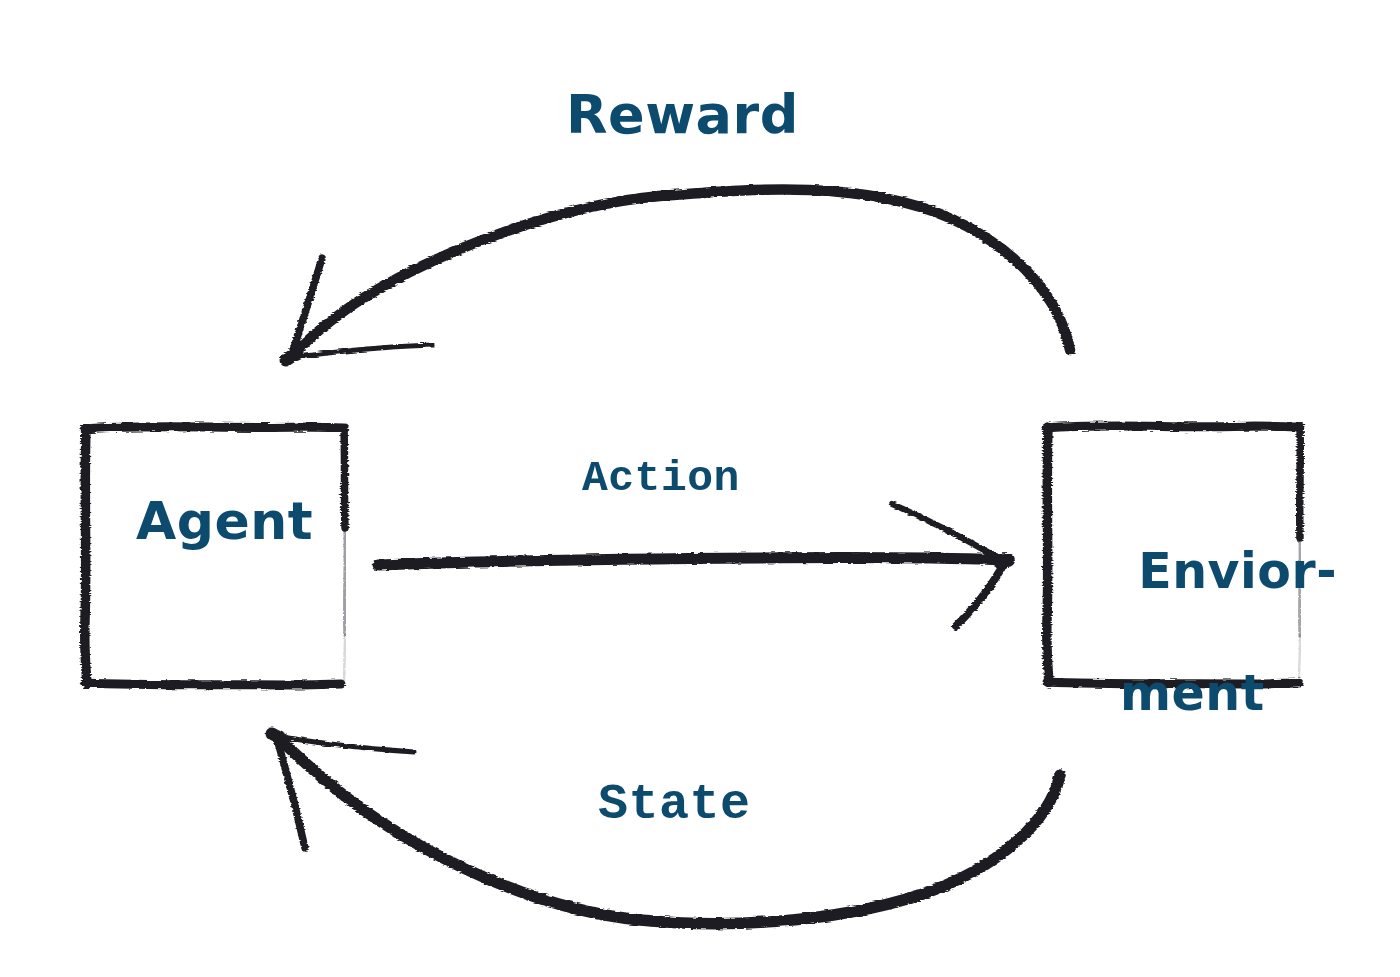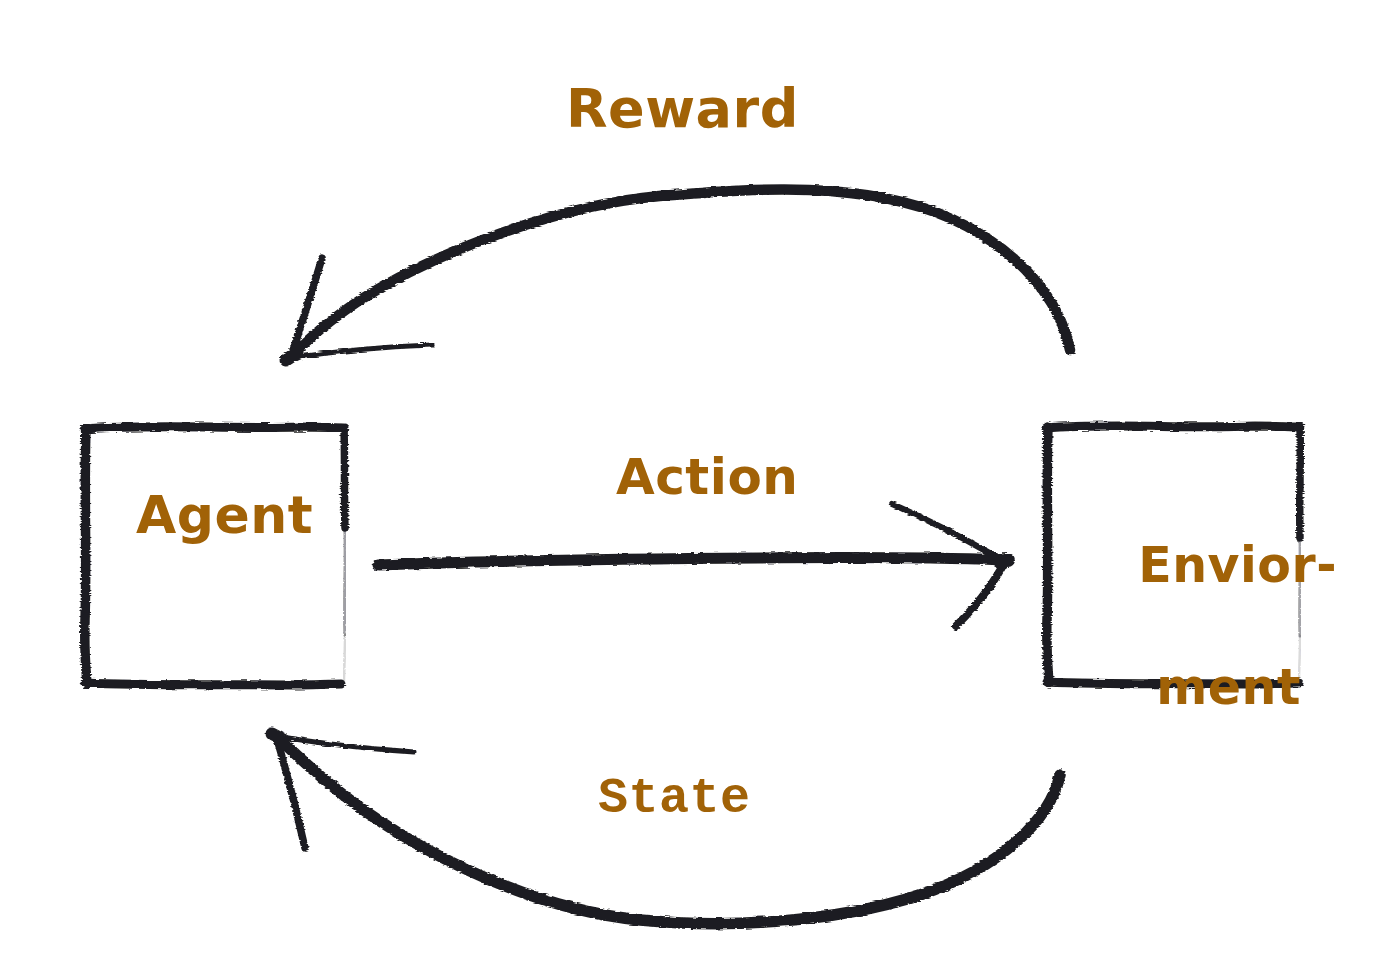--- a/index.html
+++ b/index.html
@@ -23,35 +23,37 @@
     left: 0;
     top: 0;
     width: 1400px;
     height: 977px;
     display: block;
   }
   .hand-label {
     position: absolute;
     font-family: "DejaVu Sans", sans-serif;
     font-weight: 600;
-    color: #a16207;
+    color: #0c4a6e;
     letter-spacing: 0.5px;
     white-space: pre;
     line-height: 1.08;
+    margin-top: 6px;
     -webkit-font-smoothing: antialiased;
   }
   #label-reward {
     left: 566px;
     top: 80px;
     font-size: 54px;
   }
   #label-action {
-    left: 616px;
+    left: 582px;
     top: 450px;
-    font-size: 50px;
+    font-size: 43px;
+    font-family: Liberation Mono, monospace;
   }
   #label-state {
     left: 598px;
     top: 772px;
     font-size: 50px;
     font-family: Liberation Mono, monospace;
   }
   #label-agent {
     left: 136px;
     top: 487px;
@@ -59,21 +61,20 @@
   }
   #label-environment {
     left: 1068px;
     top: 487px;
     font-size: 49px;
   }
   #label-environment .env-line2 {
     display: block;
     padding-left: 52px;
     margin-top: 16px;
-    text-align: center;
   }
 </style>
 </head>
 <body>
 
 <div id="canvas">
 
   <svg id="diagram-svg" viewBox="0 0 1400 977" xmlns="http://www.w3.org/2000/svg">
     <defs>
       <filter id="rough" x="-30%" y="-30%" width="160%" height="160%">

